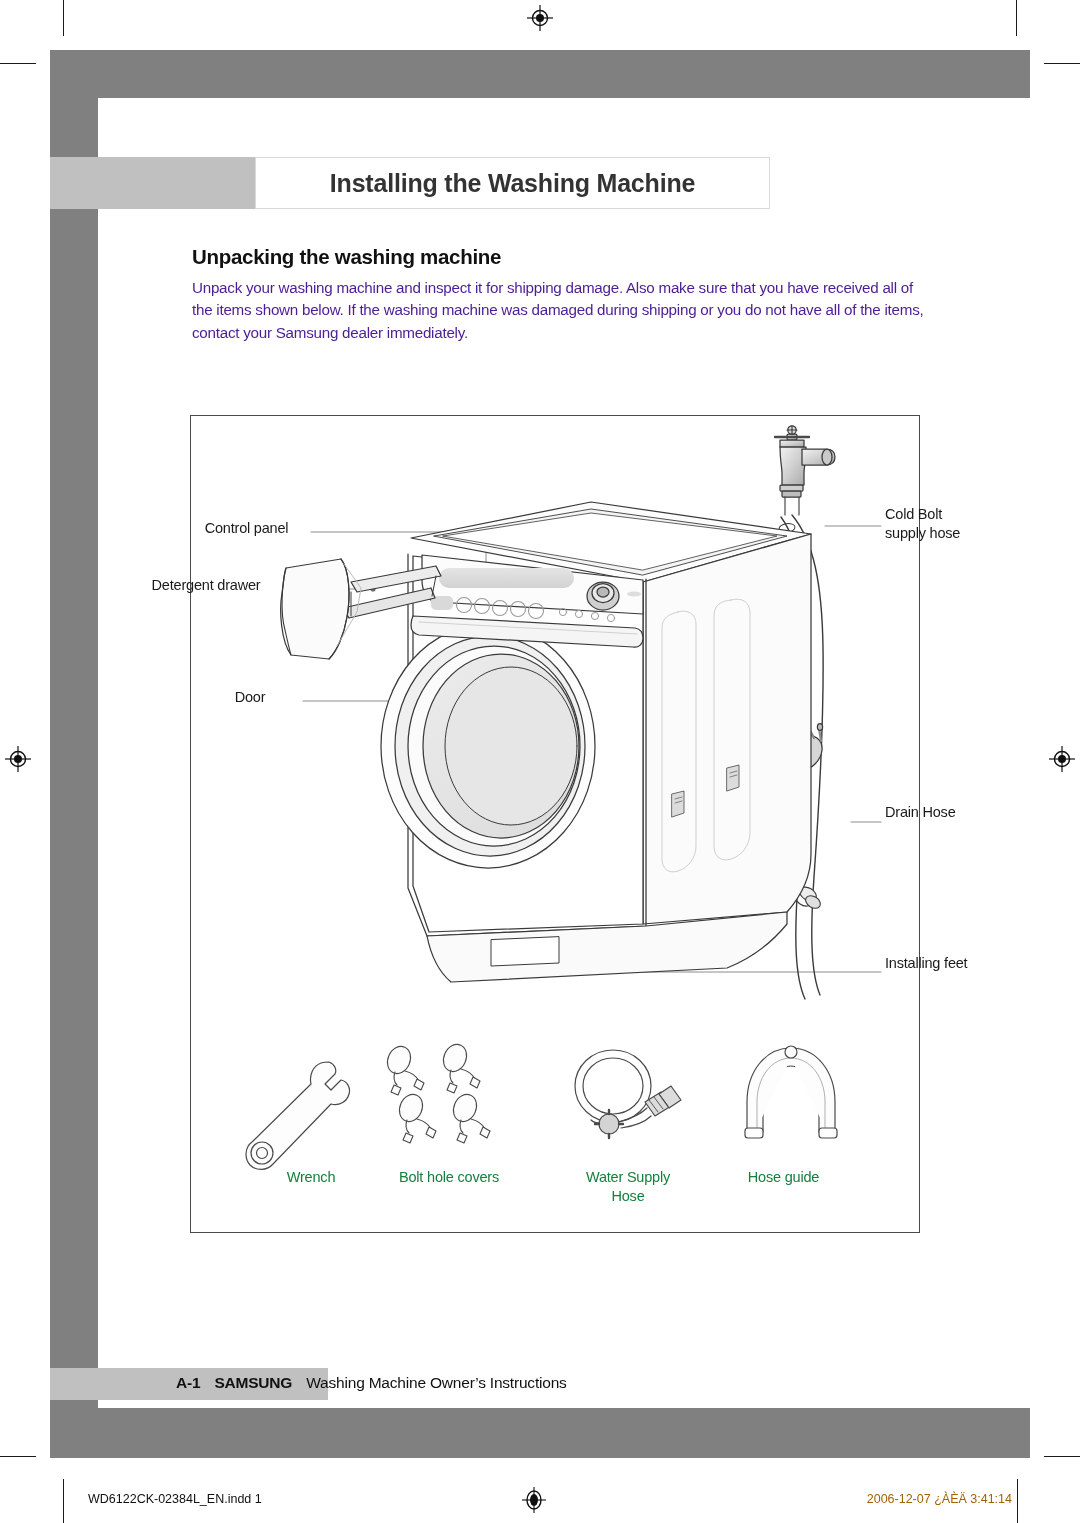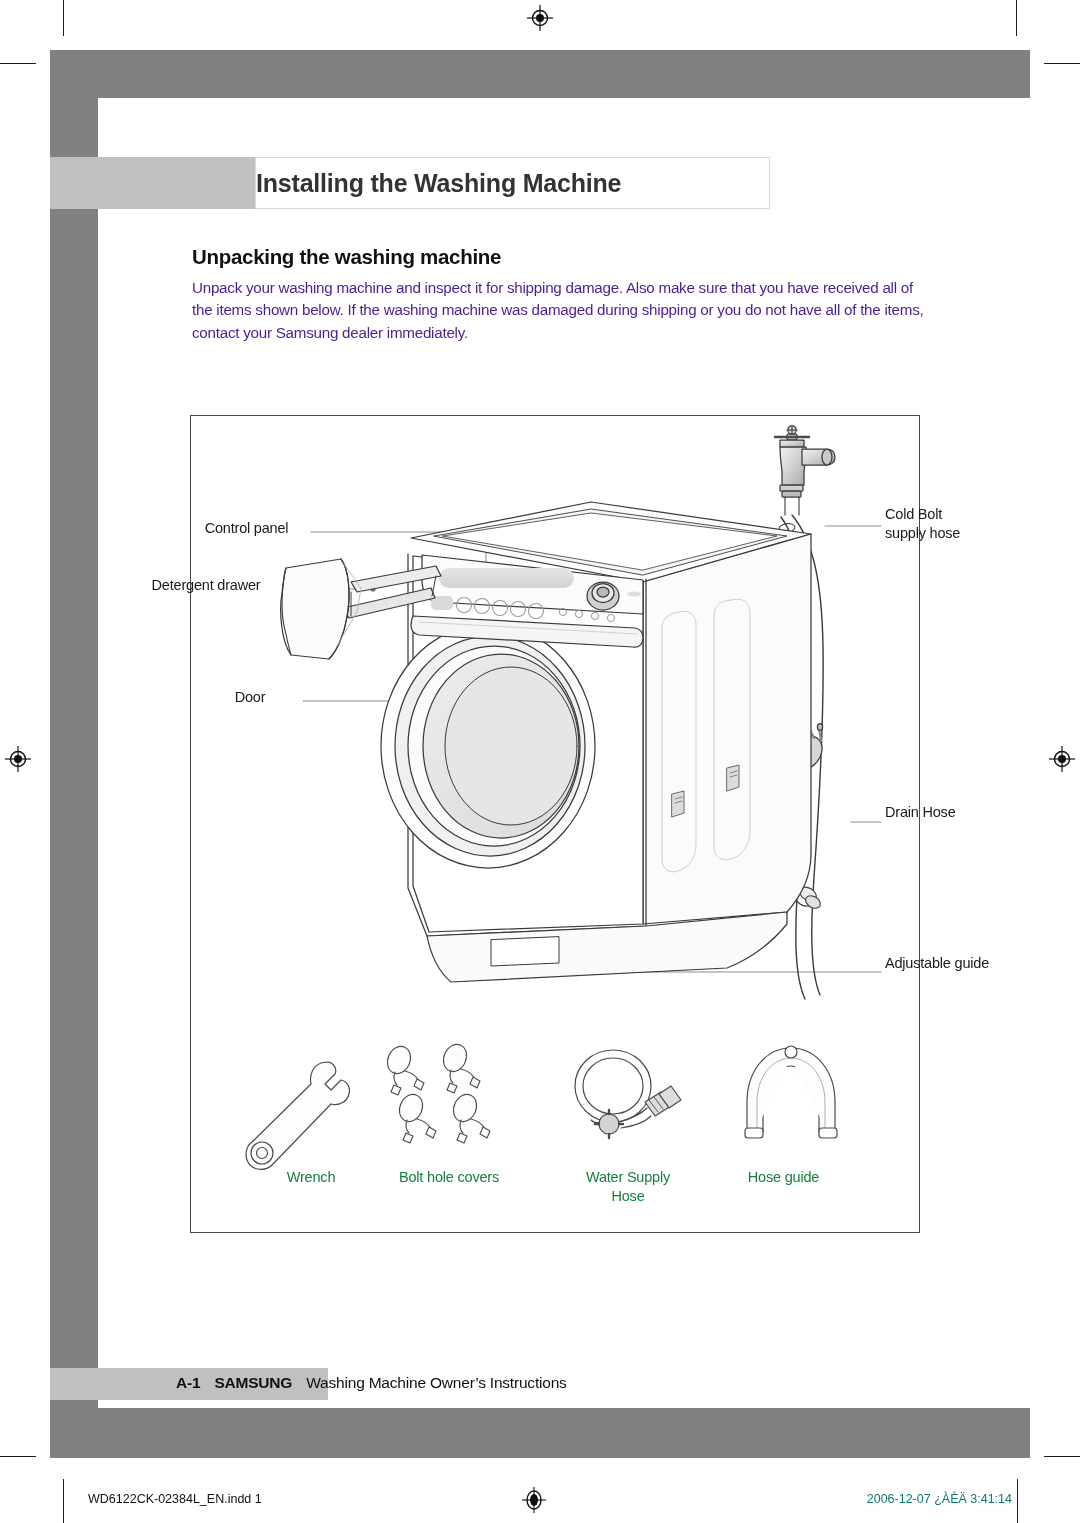--- a/index.html
+++ b/index.html
@@ -50,20 +50,21 @@
   }
   .title-box {
     position: absolute;
     left: 255px; top: 157px;
     width: 515px; height: 52px;
     background: #ffffff;
     border: 1px solid #d9d9d9;
     box-sizing: border-box;
     display: flex;
     align-items: center;
+    justify-content: center;
   }
   .title-box .chapter-title {
     font-size: 25px;
     font-weight: bold;
     color: #333333;
     letter-spacing: -0.2px;
     white-space: nowrap;
   }
 
   
@@ -150,21 +151,21 @@
   
   .slug-rule-left  { position:absolute; left: 63px;  top: 1479px; width: 1px; height: 44px; background:#1a1a1a; }
   .slug-rule-right { position:absolute; left: 1017px; top: 1479px; width: 1px; height: 44px; background:#1a1a1a; }
   .slug-left {
     position: absolute; left: 88px; top: 1492px;
     font-size: 12.5px; color: #111111; white-space: nowrap;
     font-family: "Liberation Sans", sans-serif;
   }
   .slug-right {
     position: absolute; right: 68px; top: 1492px;
-    font-size: 12.5px; color: #0f766e; white-space: nowrap;
+    font-size: 12.5px; color: #a16207; white-space: nowrap;
     text-align: right;
   }
   .slug-mark { position: absolute; left: 520px; top: 1486px; width: 28px; height: 28px; }
 </style>
 </head>
 <body>
 
 <div class="crop-line" style="left:63px;  top:0px;   width:1px;  height:36px;"></div>
 <div class="crop-line" style="left:1016px;top:0px;   width:1px;  height:36px;"></div>
 <div class="crop-line" style="left:0px;   top:63px;  width:36px; height:1px;"></div>
@@ -459,21 +460,21 @@
     </g>
   </svg>
 
   <div class="callout-label left-side" style="left:-2px; top:103px; width:115px;">Control panel</div>
   <div class="callout-label left-side" style="left:-78px; top:160px; width:186px;">Detergent drawer</div>
   <div class="callout-label left-side" style="left:10px; top:272px; width:98px;">Door</div>
 
   <div class="callout-label right-side" style="left:694px; top:89px; width:132px;">Cold Bolt
 supply hose</div>
   <div class="callout-label right-side" style="left:694px; top:387px; width:132px;">Drain Hose</div>
-  <div class="callout-label right-side" style="left:694px; top:538px; width:140px;">Adjustable guide</div>
+  <div class="callout-label right-side" style="left:694px; top:538px; width:140px;">Installing feet</div>
 
   <div class="accessory-label" style="left:50px; top:752px; width:140px;">Wrench</div>
   <div class="accessory-label" style="left:168px; top:752px; width:180px;">Bolt hole covers</div>
   <div class="accessory-label" style="left:362px; top:752px; width:150px;">Water Supply
 Hose</div>
   <div class="accessory-label" style="left:520px; top:752px; width:145px;">Hose guide</div>
 </div>
 
 <div class="footer-tab-dark-top"></div>
 <div class="footer-tab-light"></div>

